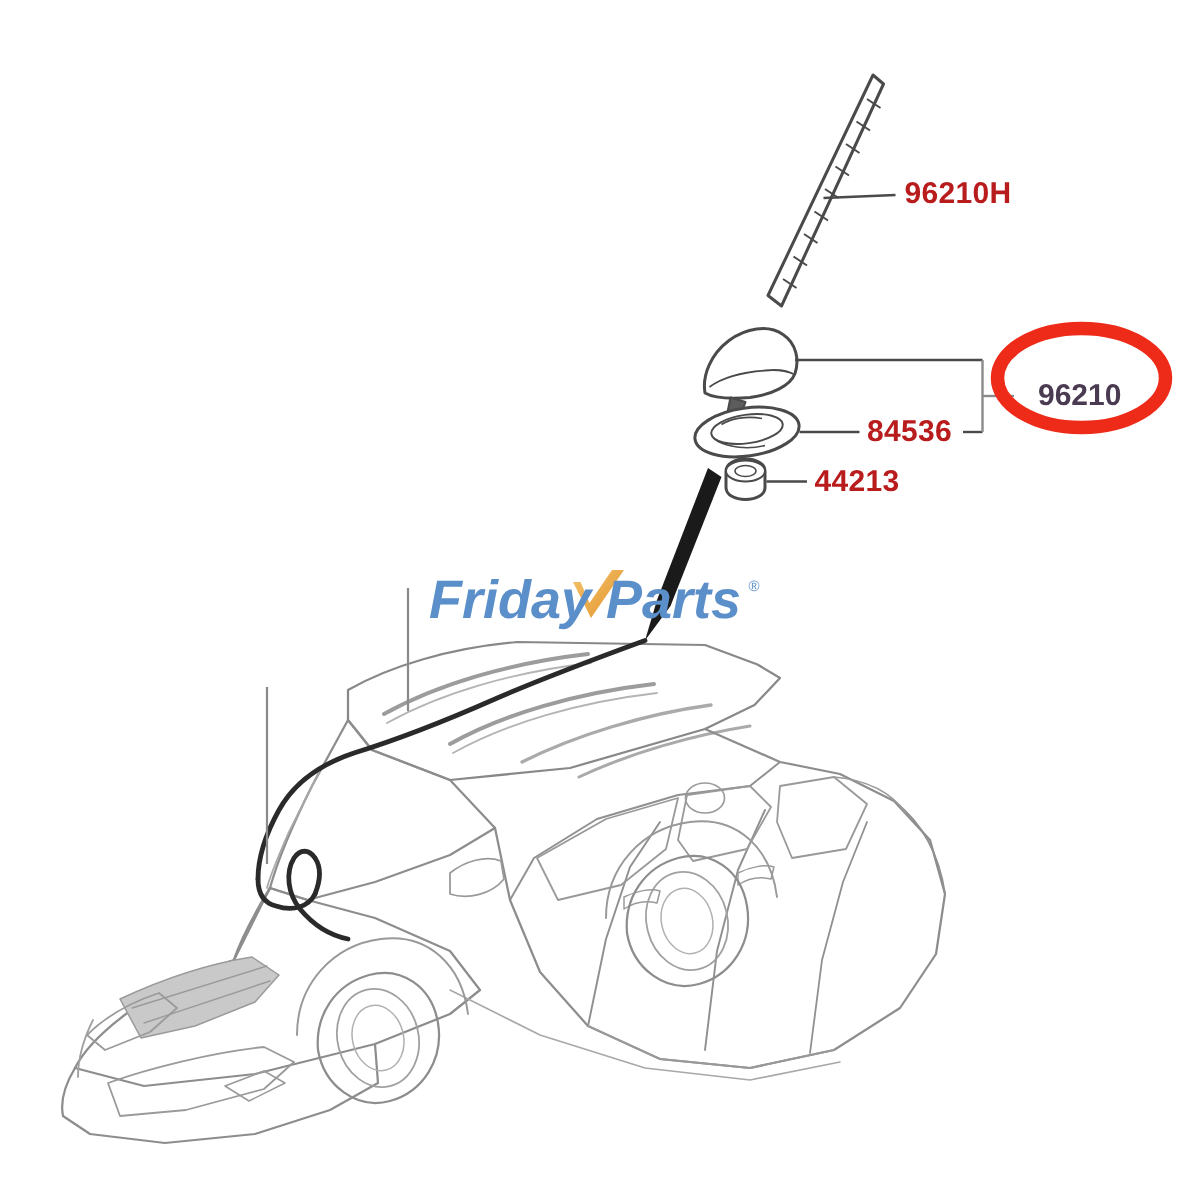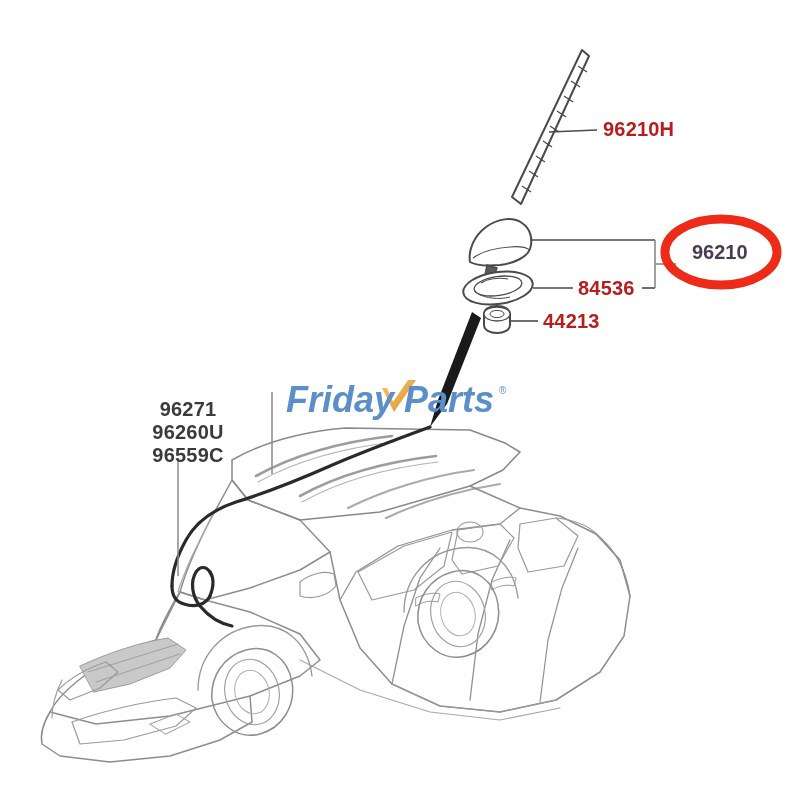--- a/index.html
+++ b/index.html
@@ -253,19 +253,16 @@
     <text class="wm-reg" x="213" y="16">®</text>
   </svg>
 
   <div class="part-label" style="left:603px; top:118px;">96210H</div>
 
   <div class="part-label" style="left:578px; top:277px;">84536</div>
 
   <div class="part-label" style="left:543px; top:310px;">44213</div>
 
 
-  <div class="multi-label" style="left:138px; top:398px; width:100px;">96271
-96260U
-96559C</div>
-
-  <div class="callout-number" style="left:692px; top:241px;">96210</div>
+
+  <div class="callout-number" style="left:692px; top:253px;">96210</div>
 
 </div>
 
 </body></html>

